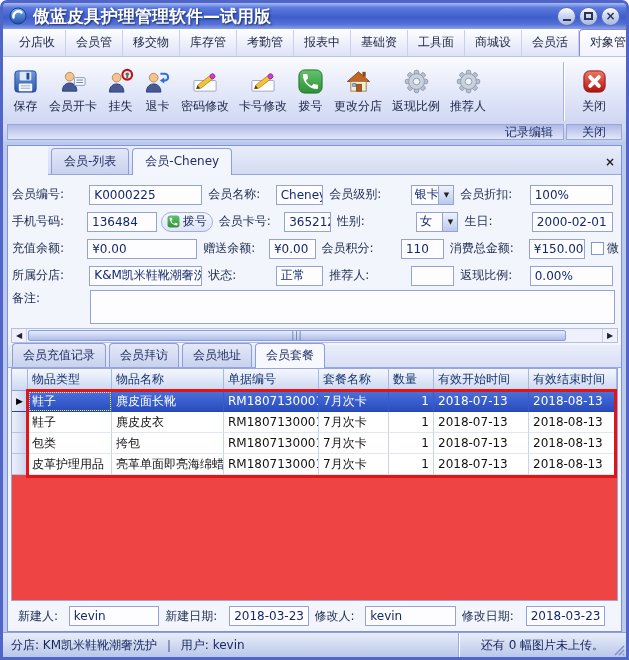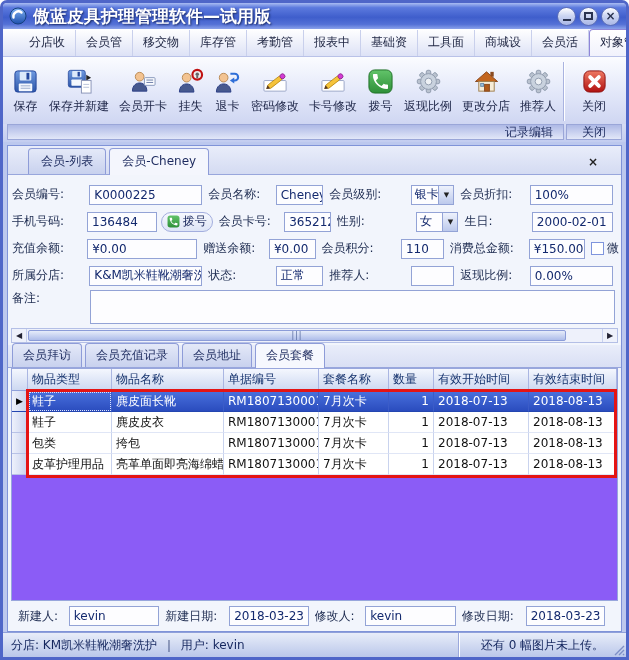--- a/index.html
+++ b/index.html
@@ -15,21 +15,21 @@
     white-space:nowrap; overflow:hidden; }
   .winbtns { display:flex; gap:3px; }
   .winbtn { width:19px; height:19px; border-radius:50%; border:1px solid #5d6fb6; color:#2a3350;
     background:linear-gradient(#ffffff,#cdd6f2 45%,#a9b7e6); display:flex; align-items:center; justify-content:center; }
   .glyph-min { width:8px; height:2px; background:#2a3350; margin-top:7px; }
   .glyph-max { width:9px; height:8px; border:2px solid #2a3350; }
   .glyph-x { font-size:12px; font-weight:bold; line-height:1; }
 
   
   .menubar { height:27px; flex:0 0 27px; background:linear-gradient(#ffffff,#dde2f6);
-    display:flex; align-items:flex-end; padding:0 16px; }
+    display:flex; align-items:flex-end; padding:0 6px; }
   .menu-item { padding:4px 10px 5px; color:#1c2340; border-right:1px solid #c9d0ec; white-space:nowrap; }
   .menu-item.active { background:linear-gradient(#ffffff,#f0f1fc); border:1px solid #8f86d8; border-bottom:none;
     border-radius:4px 4px 0 0; margin-bottom:-1px; padding-bottom:6px; }
 
   
   .toolbar { height:68px; flex:0 0 68px; background:linear-gradient(#fbfcff,#e2e7f9 55%,#cfd6f2);
     display:flex; padding:2px 4px 0; border-top:1px solid #b9c2e8; }
   .tb-main { flex:1; display:flex; align-items:stretch; }
   .tbtn { display:flex; flex-direction:column; align-items:center; justify-content:center; gap:3px;
     padding:2px 5px; color:#1c2446; white-space:nowrap; }
@@ -43,21 +43,21 @@
     color:#1c2a5e; }
   .gs-main { flex:1; justify-content:flex-end; padding:4px 10px; }
   .gs-close { width:56px; justify-content:center; }
 
   
   .frame { flex:1; padding:3px 4px 0; display:flex; min-height:0; }
   .panel { flex:1; border:1px solid #7f93d8; background:#f2f5fc; display:flex; flex-direction:column; overflow:hidden; }
 
   
   .doctabs { height:40px; flex:0 0 26px; background:linear-gradient(#e9edfa,#d4dbf2); display:flex;
-    align-items:flex-end; padding:2px 20px 0; border-bottom:1px solid #98a6dc; }
+    align-items:flex-end; padding:2px 3px 0; border-bottom:1px solid #98a6dc;margin-left:40px; }
   .dtab { padding:4px 12px; border:1px solid #8e9cd8; border-bottom:none; border-radius:4px 4px 0 0;
     background:linear-gradient(#e4e9f8,#c8d1ee); color:#1c2a5e; margin-right:3px; white-space:nowrap; }
   .dtab.active { background:#f4f6fd; margin-bottom:-1px; padding-bottom:5px; }
   .dtab-close { margin-left:auto; margin-bottom:4px; width:16px; height:16px; display:flex; align-items:center;
     justify-content:center; font-weight:bold; color:#222; border:1px solid transparent; }
 
   
   .formarea { padding:6px 2px 2px 4px; overflow:hidden; }
   .frow { display:flex; align-items:center; height:27px; overflow:hidden; }
   .flabel { color:#1d2b50; margin-right:2px; white-space:nowrap; overflow:hidden; }
@@ -91,21 +91,21 @@
   .hs-track-rest { flex:1; }
 
   
   .subtabs { height:23px; flex:0 0 23px; display:flex; align-items:flex-end; padding:0 4px;
     border-bottom:1px solid #98a6dc; background:linear-gradient(#e9edfa,#d9dff4); }
   .stab { padding:3px 10px; border:1px solid #8e9cd8; border-bottom:none; border-radius:4px 4px 0 0;
     background:linear-gradient(#e4e9f8,#c8d1ee); color:#1c2a5e; margin-right:3px; white-space:nowrap; }
   .stab.active { background:#f6f8fe; margin-bottom:-1px; padding-bottom:4px; }
 
   
-  .gridwrap { flex:1; margin:0 3px; border:1px solid #98a6dc; background:#8b5cf6; position:relative;
+  .gridwrap { flex:1; margin:0 3px; border:1px solid #98a6dc; background:#ef4444; position:relative;
     overflow:hidden; min-height:0; }
   .grow { display:grid; grid-template-columns:16px 84px 112px 95px 70px 45px 95px auto; }
   .ghead .cell { height:22px; background:linear-gradient(#f4f7fe,#cdd8f1); border-right:1px solid #aab6e2;
     border-bottom:1px solid #8fa0da; color:#16336e; display:flex; align-items:center; padding:0 4px;
     overflow:hidden; white-space:nowrap; }
   .gdata .cell { height:21px; border-right:1px solid #c9d3ee; border-bottom:1px solid #e0e6f6; color:#111;
     display:flex; align-items:center; padding:0 4px; overflow:hidden; white-space:nowrap; background:#fff; }
   .gdata .rowsel { background:linear-gradient(90deg,#eef1fb,#c9d2ee); border-right:1px solid #9aa8dc;
     border-bottom:1px solid #b8c2e6; color:#000; font-size:9px; justify-content:center; padding:0; }
   .gdata.selected .cell { background:linear-gradient(#4a71dd,#2a4cbe); color:#fff; border-right-color:#3b5cc8;
@@ -195,35 +195,20 @@
           <rect x="3" y="3" width="22" height="22" rx="3" fill="url(#gBlue)" stroke="#24479c"></rect>
           <rect x="8" y="4" width="12" height="9" rx="1" fill="#dce9fa"></rect>
           <rect x="15" y="5" width="3" height="7" fill="#24479c"></rect>
           <rect x="7" y="16" width="14" height="8" rx="1" fill="#f4f8fe"></rect>
           <line x1="9" y1="18.5" x2="19" y2="18.5" stroke="#9aaccc"></line>
           <line x1="9" y1="21" x2="19" y2="21" stroke="#9aaccc"></line>
         </svg>
         <span>保存</span>
       </div>
 
-      <div class="tbtn">
-        <svg viewBox="0 0 28 28">
-          <g transform="scale(0.8)">
-            <rect x="3" y="3" width="22" height="22" rx="3" fill="url(#gBlue)" stroke="#24479c"></rect>
-            <rect x="8" y="4" width="12" height="8" rx="1" fill="#dce9fa"></rect>
-            <rect x="15" y="5" width="3" height="6" fill="#24479c"></rect>
-            <rect x="7" y="15" width="14" height="8" rx="1" fill="#f4f8fe"></rect>
-          </g>
-          <path d="M21 7 l5 3 -5 3 z" fill="#222"></path>
-          <rect x="16" y="13" width="10" height="13" fill="#ffffff" stroke="#8a95b8"></rect>
-          <line x1="18" y1="17" x2="24" y2="17" stroke="#b8c2d8"></line>
-          <line x1="18" y1="20" x2="24" y2="20" stroke="#b8c2d8"></line>
-        </svg>
-        <span>保存并新建</span>
-      </div>
 
       <div class="tbtn">
         <svg viewBox="0 0 28 28">
           <circle cx="10" cy="9" r="4.5" fill="#f3c391" stroke="#b98a55"></circle>
           <path d="M2.5 24 c0-6.5 4.5-8.5 7.5-8.5 s7.5 2 7.5 8.5 z" fill="#47598e" stroke="#2c3f86"></path>
           <rect x="15" y="10" width="11" height="8" rx="1" fill="#fbfcff" stroke="#8899bb"></rect>
           <line x1="17" y1="12.5" x2="24" y2="12.5" stroke="#6b7da8"></line>
           <line x1="17" y1="15" x2="24" y2="15" stroke="#6b7da8"></line>
         </svg>
         <span>会员开卡</span>
@@ -273,45 +258,45 @@
         </svg>
         <span>卡号修改</span>
       </div>
 
       <div class="tbtn">
         <svg viewBox="0 0 28 28">
           <rect x="2" y="2" width="24" height="24" rx="6" fill="url(#gGreen)" stroke="#1f7028"></rect>
           <path transform="translate(3.5,3.5) scale(0.87)" fill="#ffffff" d="M6.6 10.8c1.4 2.8 3.8 5.1 6.6 6.6l2.2-2.2c.3-.3.7-.4 1-.2 1.1.4 2.3.6 3.6.6.6 0 1 .4 1 1V20c0 .6-.4 1-1 1-9.4 0-17-7.6-17-17 0-.6.4-1 1-1h3.5c.6 0 1 .4 1 1 0 1.2.2 2.4.6 3.6.1.3 0 .7-.2 1l-2.3 2.2z"></path>
         </svg>
         <span>拨号</span>
+      </div>
+
+      <div class="tbtn">
+        <svg viewBox="0 0 28 28">
+          <rect x="18" y="4" width="3.5" height="5" fill="#8a4b21"></rect>
+          <path d="M2.5 14 L14 4 L25.5 14 z" fill="#c3661f" stroke="#8a4b21"></path>
+          <rect x="6" y="14" width="16" height="10" fill="#f6ecd8" stroke="#a08050"></rect>
+          <rect x="12" y="17" width="5" height="7" fill="#b05a1a" stroke="#8a4b21"></rect>
+          <rect x="8" y="16" width="3" height="3" fill="#9fc4de" stroke="#6a8aa8"></rect>
+        </svg>
+        <span>更改分店</span>
       </div>
 
       <div class="tbtn">
         <svg viewBox="0 0 24 24">
           <g fill="#b9c2cf" stroke="#8d99ab" stroke-width="0.8">
             <rect x="10" y="2" width="4" height="20" rx="1.5"></rect>
             <rect x="2" y="10" width="20" height="4" rx="1.5"></rect>
             <rect x="10" y="2" width="4" height="20" rx="1.5" transform="rotate(45 12 12)"></rect>
             <rect x="10" y="2" width="4" height="20" rx="1.5" transform="rotate(-45 12 12)"></rect>
             <circle cx="12" cy="12" r="7" fill="#c9d2de"></circle>
             <circle cx="12" cy="12" r="3" fill="#eef1f5"></circle>
           </g>
         </svg>
         <span>返现比例</span>
-      </div>
-
-      <div class="tbtn">
-        <svg viewBox="0 0 28 28">
-          <rect x="18" y="4" width="3.5" height="5" fill="#8a4b21"></rect>
-          <path d="M2.5 14 L14 4 L25.5 14 z" fill="#c3661f" stroke="#8a4b21"></path>
-          <rect x="6" y="14" width="16" height="10" fill="#f6ecd8" stroke="#a08050"></rect>
-          <rect x="12" y="17" width="5" height="7" fill="#b05a1a" stroke="#8a4b21"></rect>
-          <rect x="8" y="16" width="3" height="3" fill="#9fc4de" stroke="#6a8aa8"></rect>
-        </svg>
-        <span>更改分店</span>
       </div>
 
       <div class="tbtn">
         <svg viewBox="0 0 24 24">
           <g fill="#b9c2cf" stroke="#8d99ab" stroke-width="0.8">
             <rect x="10" y="2" width="4" height="20" rx="1.5"></rect>
             <rect x="2" y="10" width="20" height="4" rx="1.5"></rect>
             <rect x="10" y="2" width="4" height="20" rx="1.5" transform="rotate(45 12 12)"></rect>
             <rect x="10" y="2" width="4" height="20" rx="1.5" transform="rotate(-45 12 12)"></rect>
             <circle cx="12" cy="12" r="7" fill="#c9d2de"></circle>
@@ -420,22 +405,22 @@
       </div>
 
       <div class="hscroll">
         <span class="hs-btn">◀</span>
         <span class="hs-thumb">|||</span>
         <span class="hs-track-rest"></span>
         <span class="hs-btn right">▶</span>
       </div>
 
       <div class="subtabs">
+        <span class="stab">会员充值记录</span>
         <span class="stab">会员拜访</span>
-        <span class="stab">会员充值记录</span>
         <span class="stab">会员地址</span>
         <span class="stab active">会员套餐</span>
       </div>
 
       <div class="gridwrap">
         <div class="grow ghead">
           <span class="cell"></span>
           <span class="cell">物品类型</span>
           <span class="cell">物品名称</span>
           <span class="cell">单据编号</span>

